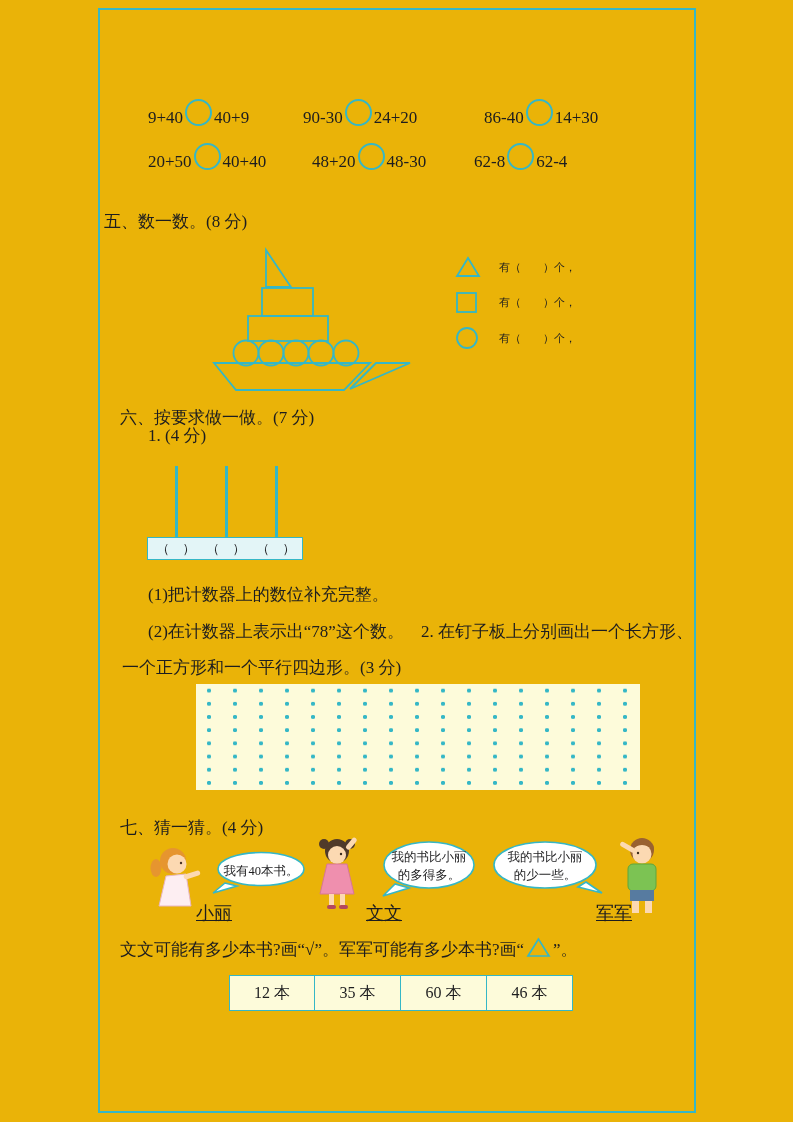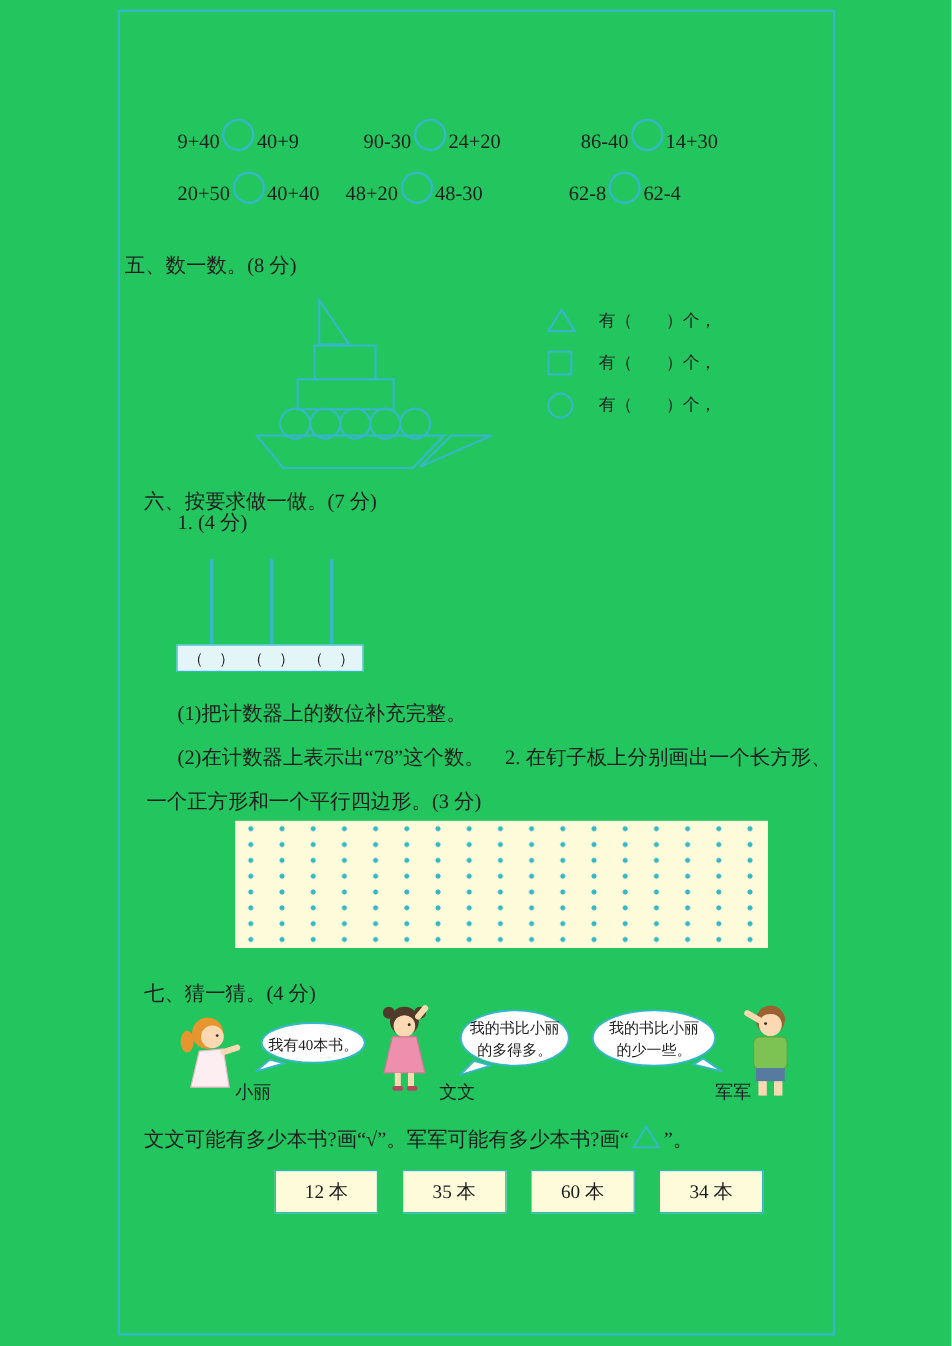--- a/index.html
+++ b/index.html
@@ -1,48 +1,48 @@
 <!DOCTYPE html>
 <html><head>
 <meta charset="utf-8">
 <style>
   * { margin:0; padding:0; box-sizing:border-box; }
   :root { --teal:#35b7c6; --ink:#1d1d1f; --paper:#fdfbda; }
   html,body { background:#fff; }
   body { font-family:"Liberation Serif","DejaVu Serif",serif; color:var(--ink); }
-  .page { position:relative; width:793px; height:1122px; background:#22c55e; overflow:hidden; }
+  .page { position:relative; width:793px; height:1122px; background:#eab308; overflow:hidden; }
   .abs { position:absolute; }
   .frame { position:absolute; left:98px; top:8px; width:598px; height:1105px; border:2px solid var(--teal); }
 
   .cmp { position:absolute; display:flex; align-items:center; font-size:17px; white-space:nowrap; }
   .cmp .circ { width:27px; height:27px; border:2px solid var(--teal); border-radius:50%; margin:0 2px; transform:translateY(-5px); flex:none; }
 
   .sec-title { font-size:17px; white-space:nowrap; }
   .bodytext { font-size:17px; white-space:nowrap; }
 
-  .ans-row { position:absolute; display:flex; align-items:center; font-size:14px; white-space:nowrap;font-family:Liberation Serif, serif; }
+  .ans-row { position:absolute; display:flex; align-items:center; font-size:11px; white-space:nowrap;font-family:Liberation Serif, serif; }
   .ans-row .ico-box { width:44px; display:flex; align-items:center; }
 
   .rod { position:absolute; width:2.5px; background:var(--teal); }
   .counter-base { position:absolute; width:156px; height:23px; background:#e3f5f7; border:1.6px solid var(--teal); }
   .slot { position:absolute; width:40px; text-align:center; font-size:13px; white-space:nowrap; }
 
   .nailboard { position:absolute; width:444px; height:106px; background-color:var(--paper);
     background-image:radial-gradient(circle, var(--teal) 1.8px, rgba(255,255,255,0) 2.4px);
     background-size:26px 13.2px; }
 
-  .char-label { position:absolute; font-size:15px; white-space:nowrap; }
+  .char-label { position:absolute; font-size:18px; white-space:nowrap;text-decoration:underline; }
   .bubble { position:absolute; }
   .bubble svg { position:absolute; left:0; top:0; overflow:visible; }
   .bubble-text { position:absolute; font-size:12.5px; line-height:1.45; text-align:center; }
 
   .qline { position:absolute; display:flex; align-items:center; font-size:17px; white-space:nowrap;text-align:center; }
   .tri-inline { margin:0 2px; transform:translateY(-2px); }
 
-  .opt-table { position:absolute; display:flex;gap:21px; }
+  .opt-table { position:absolute; display:flex; }
   .opt-cell { width:86px; height:36px; background:var(--paper); border:1.6px solid var(--teal);
     display:flex; align-items:center; justify-content:center; font-size:16px; }
   .opt-cell + .opt-cell { border-left:none; }
 </style>
 </head>
 <body>
 
 <div class="page">
   <div class="frame"></div>
 
@@ -59,21 +59,21 @@
   <div class="cmp" style="left:484px; top:104px">
     <span>86-40</span>
       <span class="circ"></span>
       <span>14+30</span>
   </div>
   <div class="cmp" style="left:148px; top:148px">
     <span>20+50</span>
       <span class="circ"></span>
       <span>40+40</span>
   </div>
-  <div class="cmp" style="left:288px; top:148px">
+  <div class="cmp" style="left:312px; top:148px">
     <span>48+20</span>
       <span class="circ"></span>
       <span>48-30</span>
   </div>
   <div class="cmp" style="left:474px; top:148px">
     <span>62-8</span>
       <span class="circ"></span>
       <span>62-4</span>
   </div>
 
@@ -206,15 +206,15 @@
     <svg class="tri-inline" width="25" height="21" viewBox="0 0 25 21">
       <polygon points="12.5,2 2,19 23,19" fill="none" stroke="#35b7c6" stroke-width="1.7"></polygon>
     </svg>
     <span>”。</span>
   </div>
 
   <div class="opt-table" style="left:229px; top:975px">
     <div class="opt-cell">12 本</div>
     <div class="opt-cell">35 本</div>
     <div class="opt-cell">60 本</div>
-    <div class="opt-cell">34 本</div>
+    <div class="opt-cell">46 本</div>
   </div>
 </div>
 
 </body></html>

